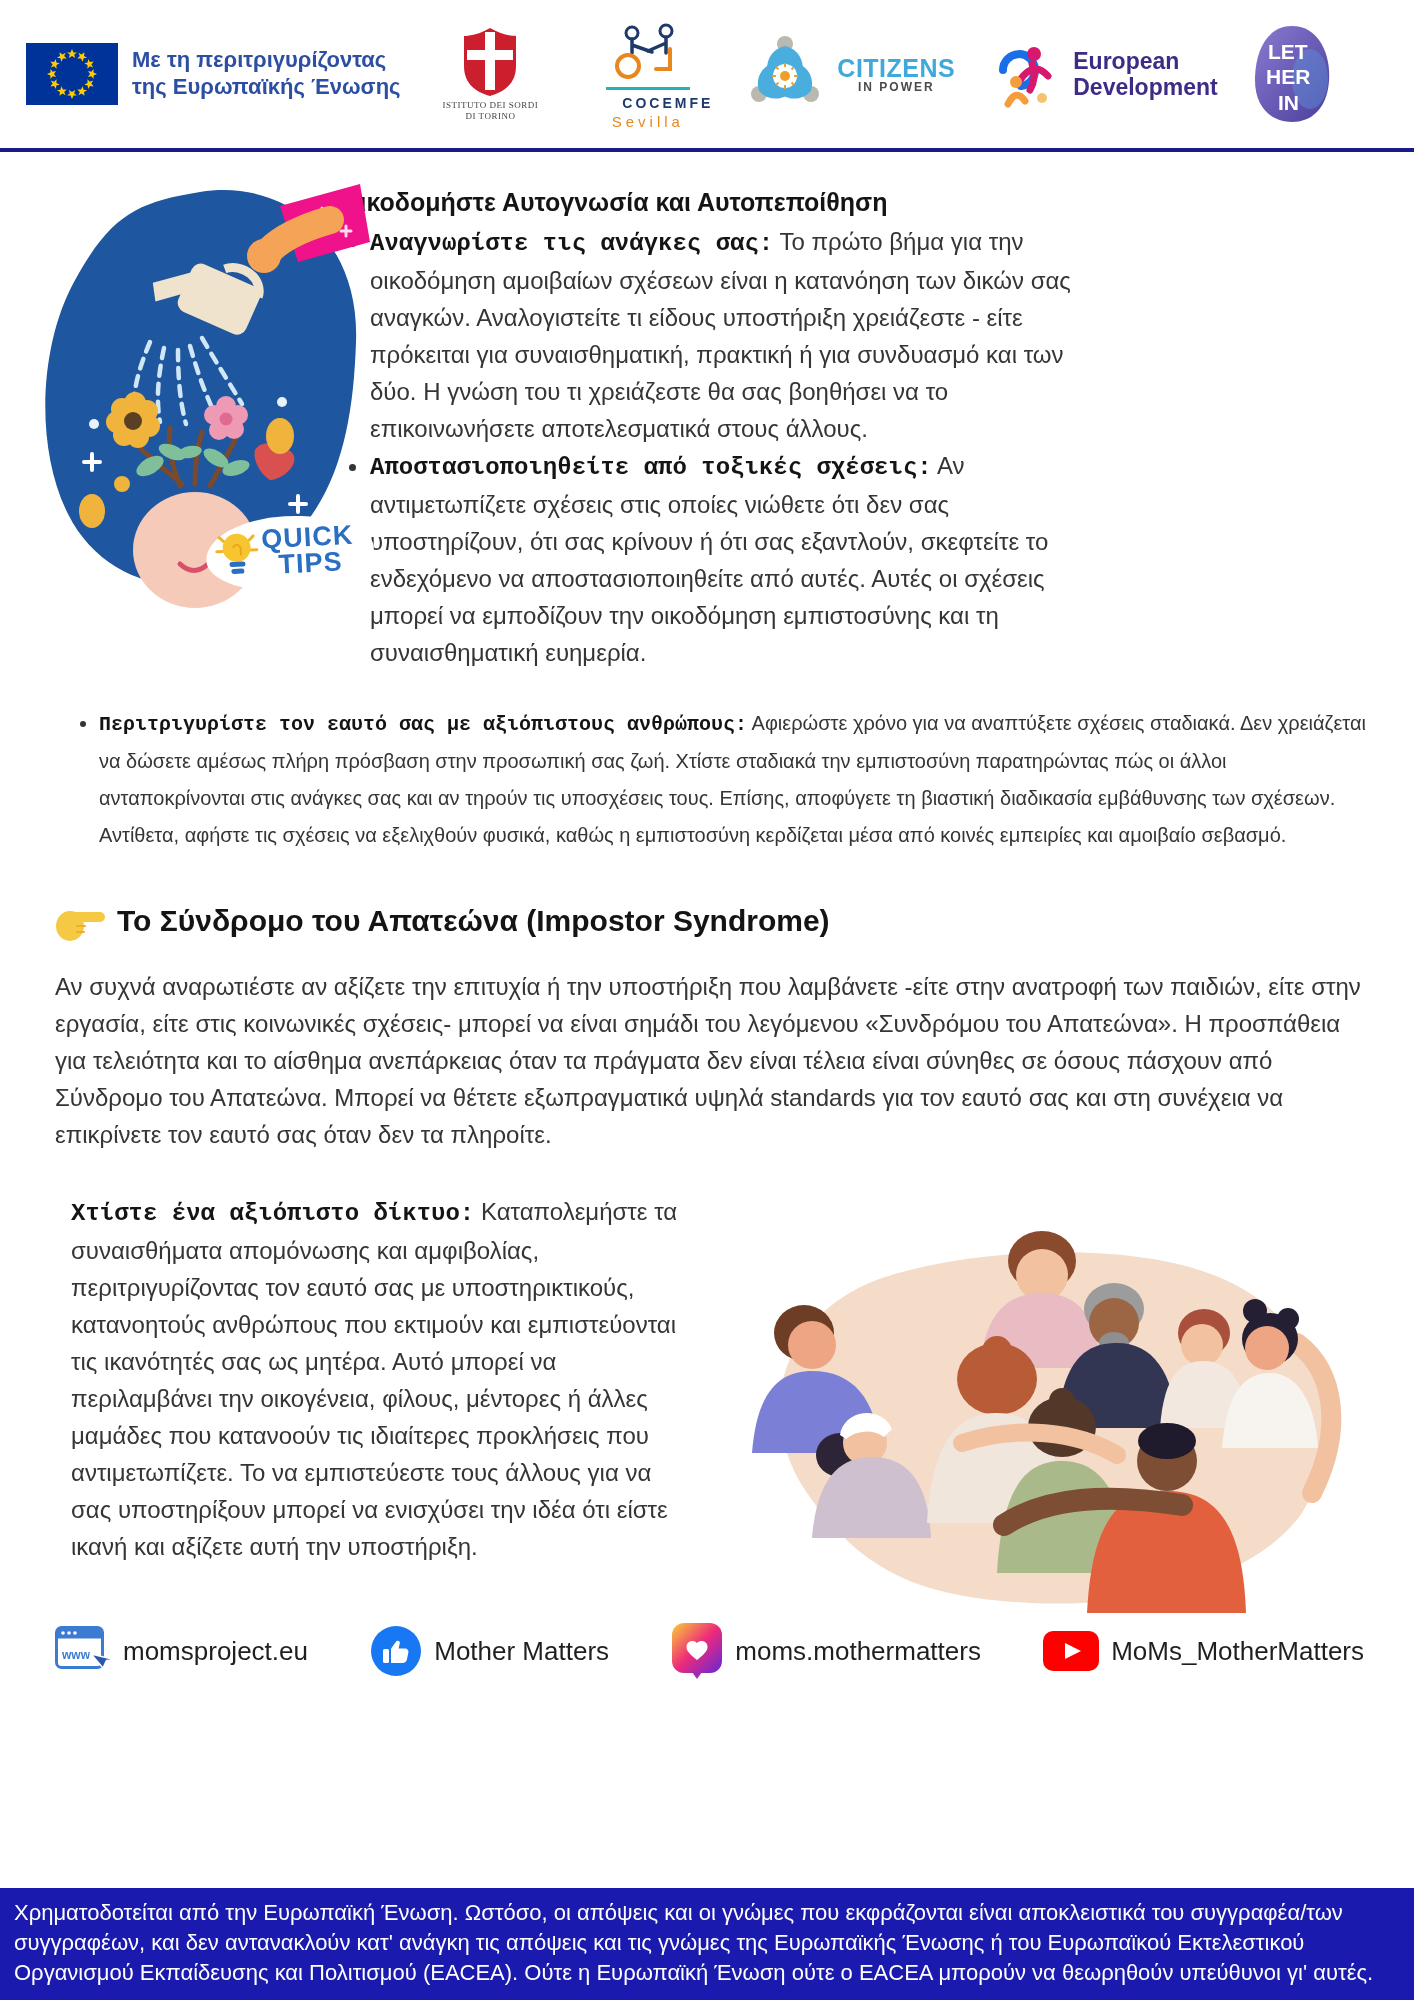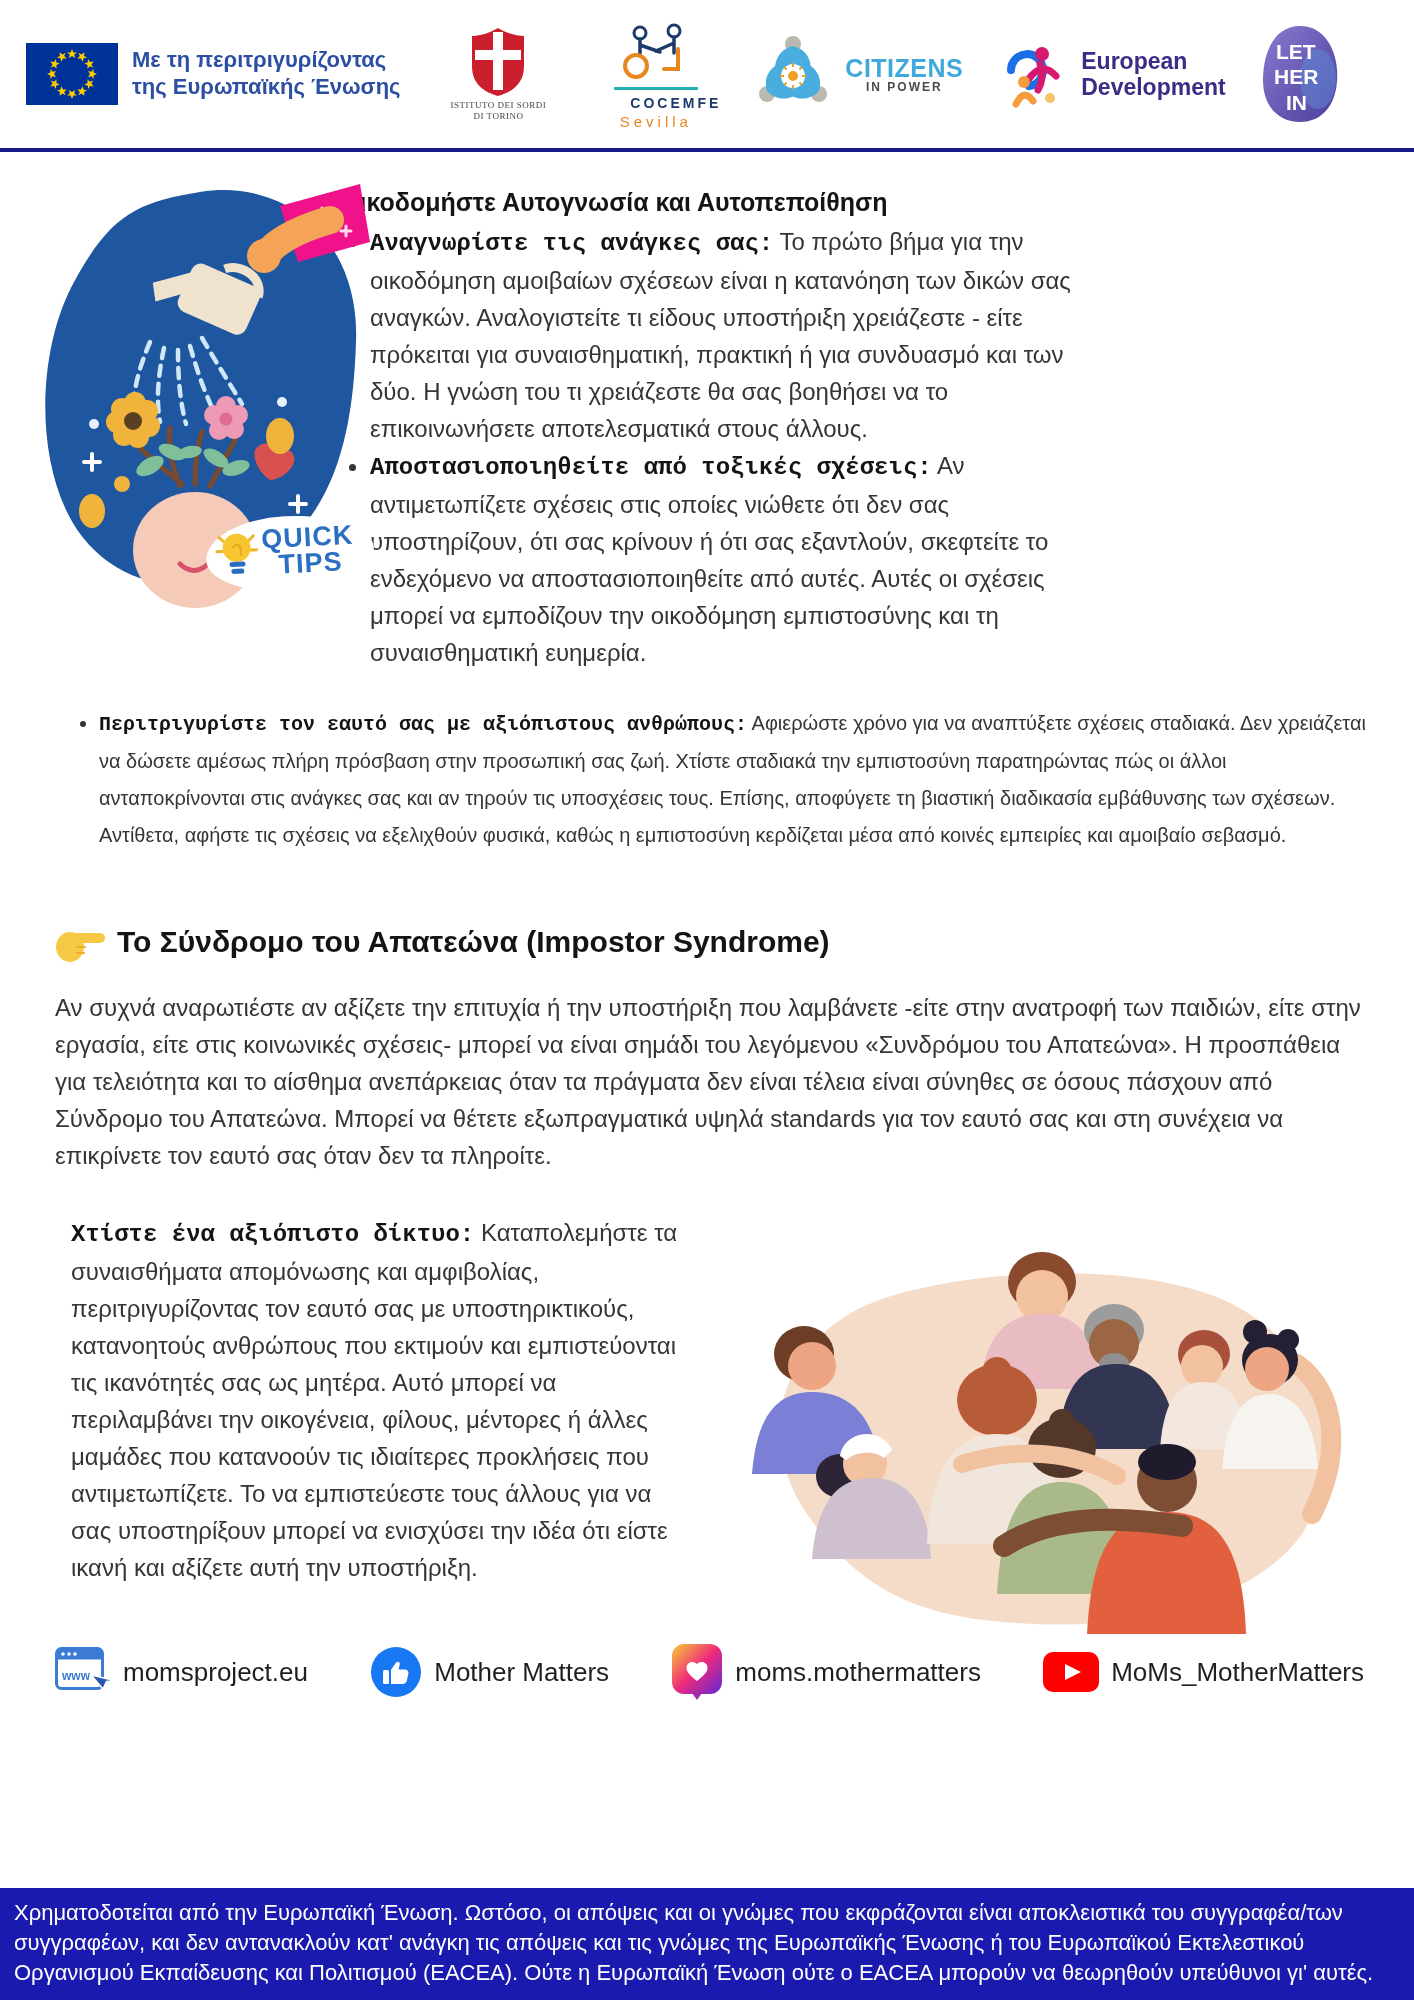--- a/index.html
+++ b/index.html
@@ -3,21 +3,21 @@
 <meta charset="utf-8">
 <style>
   html,body{margin:0;padding:0;background:#ffffff;}
   body{width:1414px;font-family:"Liberation Sans","DejaVu Sans",sans-serif;color:#353535;}
   .page{width:1414px;height:2000px;display:flex;flex-direction:column;overflow:hidden;background:#fff;}
 
   
   header{height:148px;display:flex;align-items:center;gap:34px;padding:0 26px;box-sizing:border-box;}
   .logo{display:flex;align-items:center;gap:14px;}
   .eu-text{font-weight:bold;color:#2c4fa3;font-size:22px;line-height:1.22;}
-  .shield-wrap{display:flex;flex-direction:column;align-items:center;gap:4px;margin-left:16px;}
+  .shield-wrap{display:flex;flex-direction:column;align-items:center;gap:4px;margin-left:8px;}
   .shield-caption{font-family:"Liberation Serif","DejaVu Serif",serif;font-size:9px;color:#444;text-align:center;line-height:1.25;letter-spacing:.5px;}
   .cocemfe-wrap{display:flex;flex-direction:column;align-items:center;margin-left:10px;}
   .cocemfe-line{width:84px;height:3px;background:#27b2b2;margin:4px 0 5px;}
   .cocemfe-title{color:#1d3a6b;font-weight:bold;font-size:14px;letter-spacing:3px;margin-left:40px;}
   .cocemfe-sub{color:#e8871e;font-size:15px;letter-spacing:4px;margin-top:2px;}
   .cip-text{display:flex;flex-direction:column;line-height:1.05;align-items:center;}
   .cip-1{color:#3fa9dc;font-weight:bold;font-size:25px;letter-spacing:.5px;}
   .cip-2{color:#4a4a4a;font-weight:bold;font-size:12px;letter-spacing:2px;}
   .ed-text{display:flex;flex-direction:column;line-height:1.15;}
   .ed-line{color:#3d2b85;font-weight:600;font-size:23px;}
@@ -34,21 +34,21 @@
   .tips-text{margin-left:285px;width:768px;padding-top:36px;}
   .tips-heading{font-size:25px;font-weight:bold;color:#141414;margin:0 0 6px;}
   ul.tips-bullets{margin:0;padding-left:30px;}
   ul.tips-bullets li{font-size:24px;line-height:37px;margin:0;}
   .lead{font-weight:bold;color:#141414;font-family:Liberation Mono, monospace;}
 
   .bullet-full{margin-top:34px;}
   ul.full{margin:0;padding-left:28px;}
   ul.full li{font-size:20px;line-height:37px;margin-left:16px;}
 
-  .impostor-head{display:flex;align-items:center;gap:10px;margin-top:67px;}
+  .impostor-head{display:flex;align-items:center;gap:10px;margin-top:46px;}
   .impostor-head h2{font-size:30px;font-weight:bold;color:#141414;margin:0;}
   .paragraph{font-size:24px;line-height:37px;margin-top:26px;}
 
   .network{margin-top:40px;}
   .group-illus{float:right;width:660px;height:420px;margin:0 0 8px 16px;}
   .network p{font-size:24px;line-height:37px;margin:16px;}
 
   
   .social{clear:both;display:flex;align-items:center;justify-content:space-between;margin-top:26px;padding:0 8px 0 0;height:60px;}
   .social-item{display:flex;align-items:center;gap:12px;cursor:pointer;}

